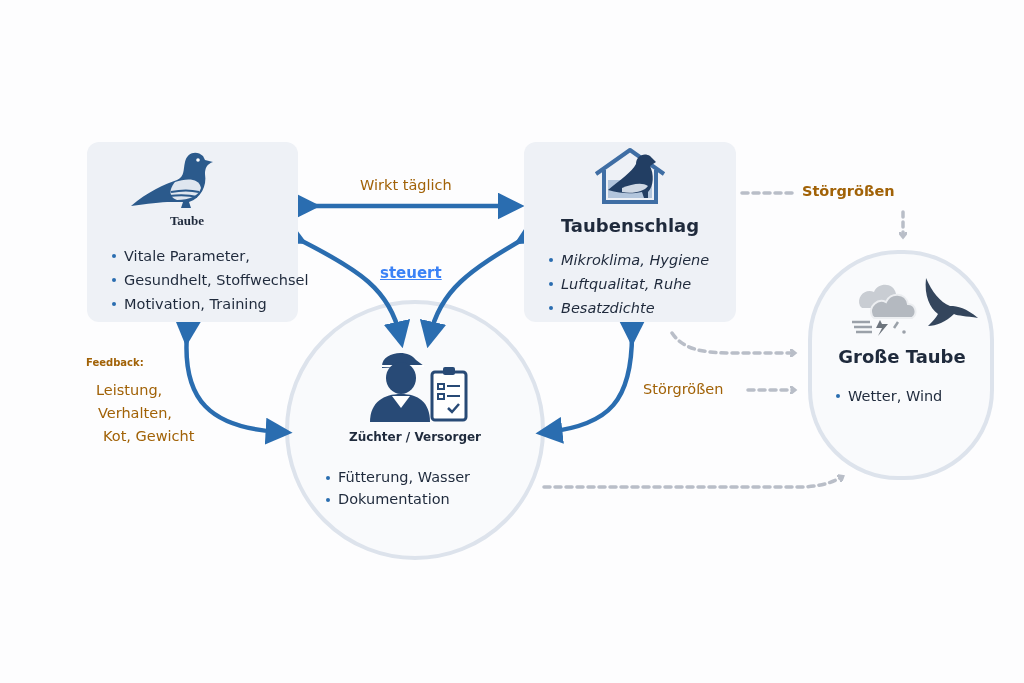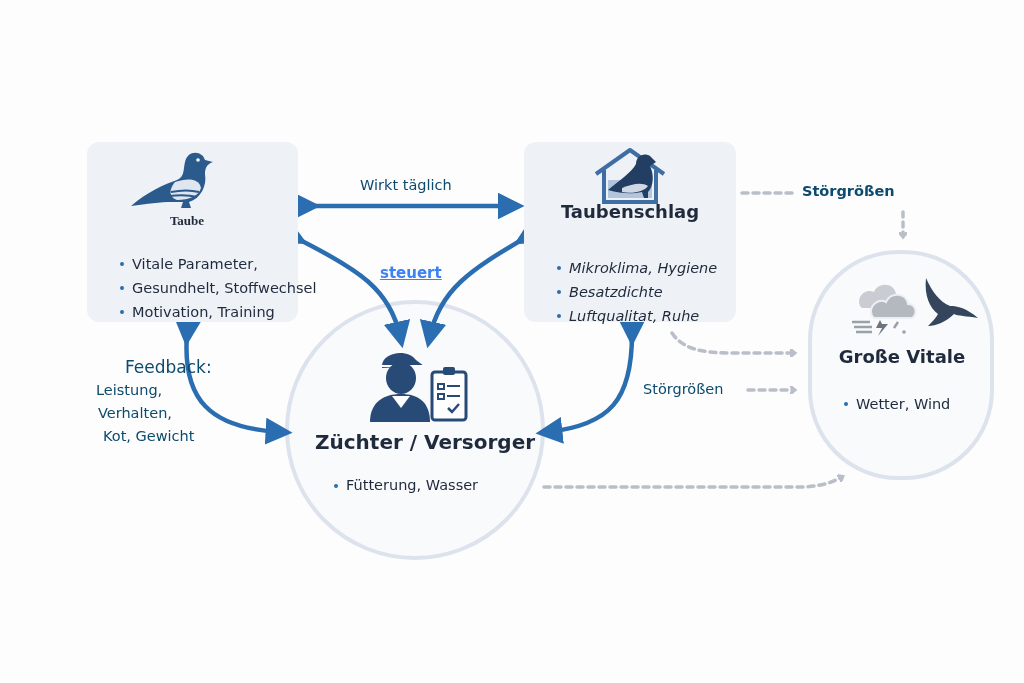--- a/index.html
+++ b/index.html
@@ -8,27 +8,27 @@
     background:#fdfdfe;
     font-family:"DejaVu Sans", sans-serif;
     color:#1f2a3c;
   }
   .abs { position:absolute; }
   svg.layer { position:absolute; left:0; top:0; width:1024px; height:683px; }
   .card {
     position:absolute; background:#eef1f6; border-radius:12px;
   }
   .title { position:absolute; font-weight:bold; color:#1f2a3c; text-align:center; white-space:nowrap; }
-  .list { position:absolute; margin:16px; padding:0; list-style:none; }
+  .list { position:absolute; margin:8px; padding:0; list-style:none; }
   .list li { position:relative; padding-left:14px; font-size:14.5px; line-height:24px; color:#1f2a3c; white-space:nowrap; }
   .list li::before {
     content:""; position:absolute; left:2px; top:10px; width:4px; height:4px;
     border-radius:50%; background:#2a6db0;
   }
-  .lbl { position:absolute; font-size:14.5px; color:#0c4a6e; white-space:nowrap; }
+  .lbl { position:absolute; font-size:14.5px; color:#a16207; white-space:nowrap; }
 </style>
 </head>
 <body>
 
 <svg class="layer" viewBox="0 0 1024 683">
   <defs>
     <marker id="ah" markerWidth="6" markerHeight="6" refX="3.2" refY="3" orient="auto" markerUnits="strokeWidth">
       <path d="M0,0 L6,3 L0,6 z" fill="#2a6db0"></path>
     </marker>
     <marker id="dh" markerWidth="8" markerHeight="8" refX="4" refY="4" orient="auto" markerUnits="userSpaceOnUse">
@@ -74,65 +74,66 @@
 </div>
 
 <div class="card" style="left:524px;top:142px;width:212px;height:180px;">
   <svg class="abs" style="left:68px;top:4px;" width="76" height="62" viewBox="0 0 76 62">
     <path d="M4,28 L38,4 L72,28" fill="none" stroke="#3f6ea4" stroke-width="4" stroke-linejoin="round"></path>
     <path d="M12,24 L12,56 L64,56 L64,24" fill="none" stroke="#3f6ea4" stroke-width="4"></path>
     <rect x="16" y="34" width="44" height="18" fill="#8aa9cc" opacity="0.6"></rect>
     <path d="M58,10 C52,6 44,10 44,18 C40,26 28,34 16,44 C30,48 40,48 50,46 L52,52 L56,52 L56,46 C62,40 62,28 58,20 L64,16 z" fill="#223e63"></path>
     <path d="M30,42 C40,38 50,36 56,40 C52,46 40,48 30,46z" fill="#cfd8e4"></path>
   </svg>
-  <div class="title" style="left:0;width:212px;top:59px;font-size:18px;">Taubenschlag</div>
+  <div class="title" style="left:0;width:212px;top:73px;font-size:18px;">Taubenschlag</div>
   <ul class="list" style="left:15px;top:98px;font-style:italic;">
     <li>Mikroklima, Hygiene</li>
+    <li>Luftqualitat, Ruhe</li>
     <li>Besatzdichte</li>
-    <li>Luftqualitat, Ruhe</li>
   </ul>
 </div>
 
 <svg class="abs" style="left:368px;top:346px;" width="104" height="78" viewBox="0 0 104 78">
   <path d="M14,20 C14,6 40,2 48,14 L56,20 L14,22 z" fill="#284a76"></path>
   <path d="M14,20 L56,20" stroke="#fff" stroke-width="2"></path>
   <ellipse cx="33" cy="32" rx="15" ry="16" fill="#284a76"></ellipse>
   <path d="M2,76 C2,56 16,48 33,48 C50,48 62,56 62,76 z" fill="#284a76"></path>
   <path d="M24,50 L33,62 L42,50" fill="#fff"></path>
   <rect x="64" y="26" width="34" height="48" rx="3" fill="#fff" stroke="#284a76" stroke-width="3"></rect>
   <rect x="75" y="21" width="12" height="8" rx="2" fill="#284a76"></rect>
   <rect x="70" y="38" width="6" height="5" fill="none" stroke="#284a76" stroke-width="2"></rect>
   <line x1="79" y1="40" x2="92" y2="40" stroke="#284a76" stroke-width="2"></line>
   <rect x="70" y="48" width="6" height="5" fill="none" stroke="#284a76" stroke-width="2"></rect>
   <line x1="79" y1="50" x2="92" y2="50" stroke="#284a76" stroke-width="2"></line>
   <path d="M80,62 L84,66 L91,58" fill="none" stroke="#284a76" stroke-width="2.5"></path>
 </svg>
-<div class="title" style="left:315px;width:200px;top:430px;font-size:20px;text-align:center;">Züchter / Versorger</div>
+<div class="title" style="left:315px;width:200px;top:430px;font-size:12px;text-align:center;">Züchter / Versorger</div>
 <ul class="list" style="left:316px;top:458px;">
   <li style="line-height:22px;">Fütterung, Wasser</li>
+  <li style="line-height:22px;">Dokumentation</li>
 </ul>
 
 <svg class="abs" style="left:850px;top:276px;" width="130" height="60" viewBox="0 0 130 60">
   <path d="M10,30 C6,20 16,12 24,16 C28,6 44,6 46,18 C54,18 56,28 50,32 L12,32 z" fill="#c9cdd3"></path>
   <path d="M22,40 C18,30 28,22 36,26 C40,16 56,16 58,28 C66,28 68,38 62,42 L24,42 z" fill="#b4b9c0" stroke="#eceef1" stroke-width="2"></path>
   <line x1="2" y1="46" x2="20" y2="46" stroke="#9ba1a9" stroke-width="2.5"></line>
   <line x1="4" y1="51" x2="22" y2="51" stroke="#9ba1a9" stroke-width="2.5"></line>
   <line x1="6" y1="56" x2="22" y2="56" stroke="#9ba1a9" stroke-width="2.5"></line>
   <path d="M30,44 L26,52 L32,52 L28,60 L38,48 L32,48 z" fill="#6d747d"></path>
   <path d="M44,52 L48,46" stroke="#9ba1a9" stroke-width="2.5"></path>
   <circle cx="54" cy="56" r="1.8" fill="#9ba1a9"></circle>
   <path d="M76,2 C82,16 90,26 100,30 C108,30 116,32 128,42 C116,40 108,40 104,38 C96,46 86,50 78,50 C82,46 86,42 88,38 C80,32 74,20 76,2 z" fill="#34455c"></path>
 </svg>
-<div class="title" style="left:812px;width:180px;top:346px;font-size:18px;">Große Vitale</div>
+<div class="title" style="left:812px;width:180px;top:346px;font-size:18px;">Große Taube</div>
 <ul class="list" style="left:826px;top:376px;">
   <li>Wetter, Wind</li>
 </ul>
 
 <div class="lbl" style="left:360px;top:177px;">Wirkt täglich</div>
 <div class="lbl" style="left:380px;top:264px;font-weight:bold;color:#3b82f6;font-size:15px;text-decoration:underline;">steuert</div>
 
-<div class="lbl" style="left:86px;top:357px;font-weight:normal;font-size:17px;margin-left:39px;">Feedback:</div>
+<div class="lbl" style="left:86px;top:357px;font-weight:bold;font-size:10px;">Feedback:</div>
 <div class="lbl" style="left:96px;top:382px;">Leistung,</div>
 <div class="lbl" style="left:98px;top:405px;text-align:right;">Verhalten,</div>
 <div class="lbl" style="left:103px;top:428px;">Kot, Gewicht</div>
 
 <div class="lbl" style="left:802px;top:183px;font-weight:bold;">Störgrößen</div>
 <div class="lbl" style="left:643px;top:381px;">Störgrößen</div>
 
 </body></html>

